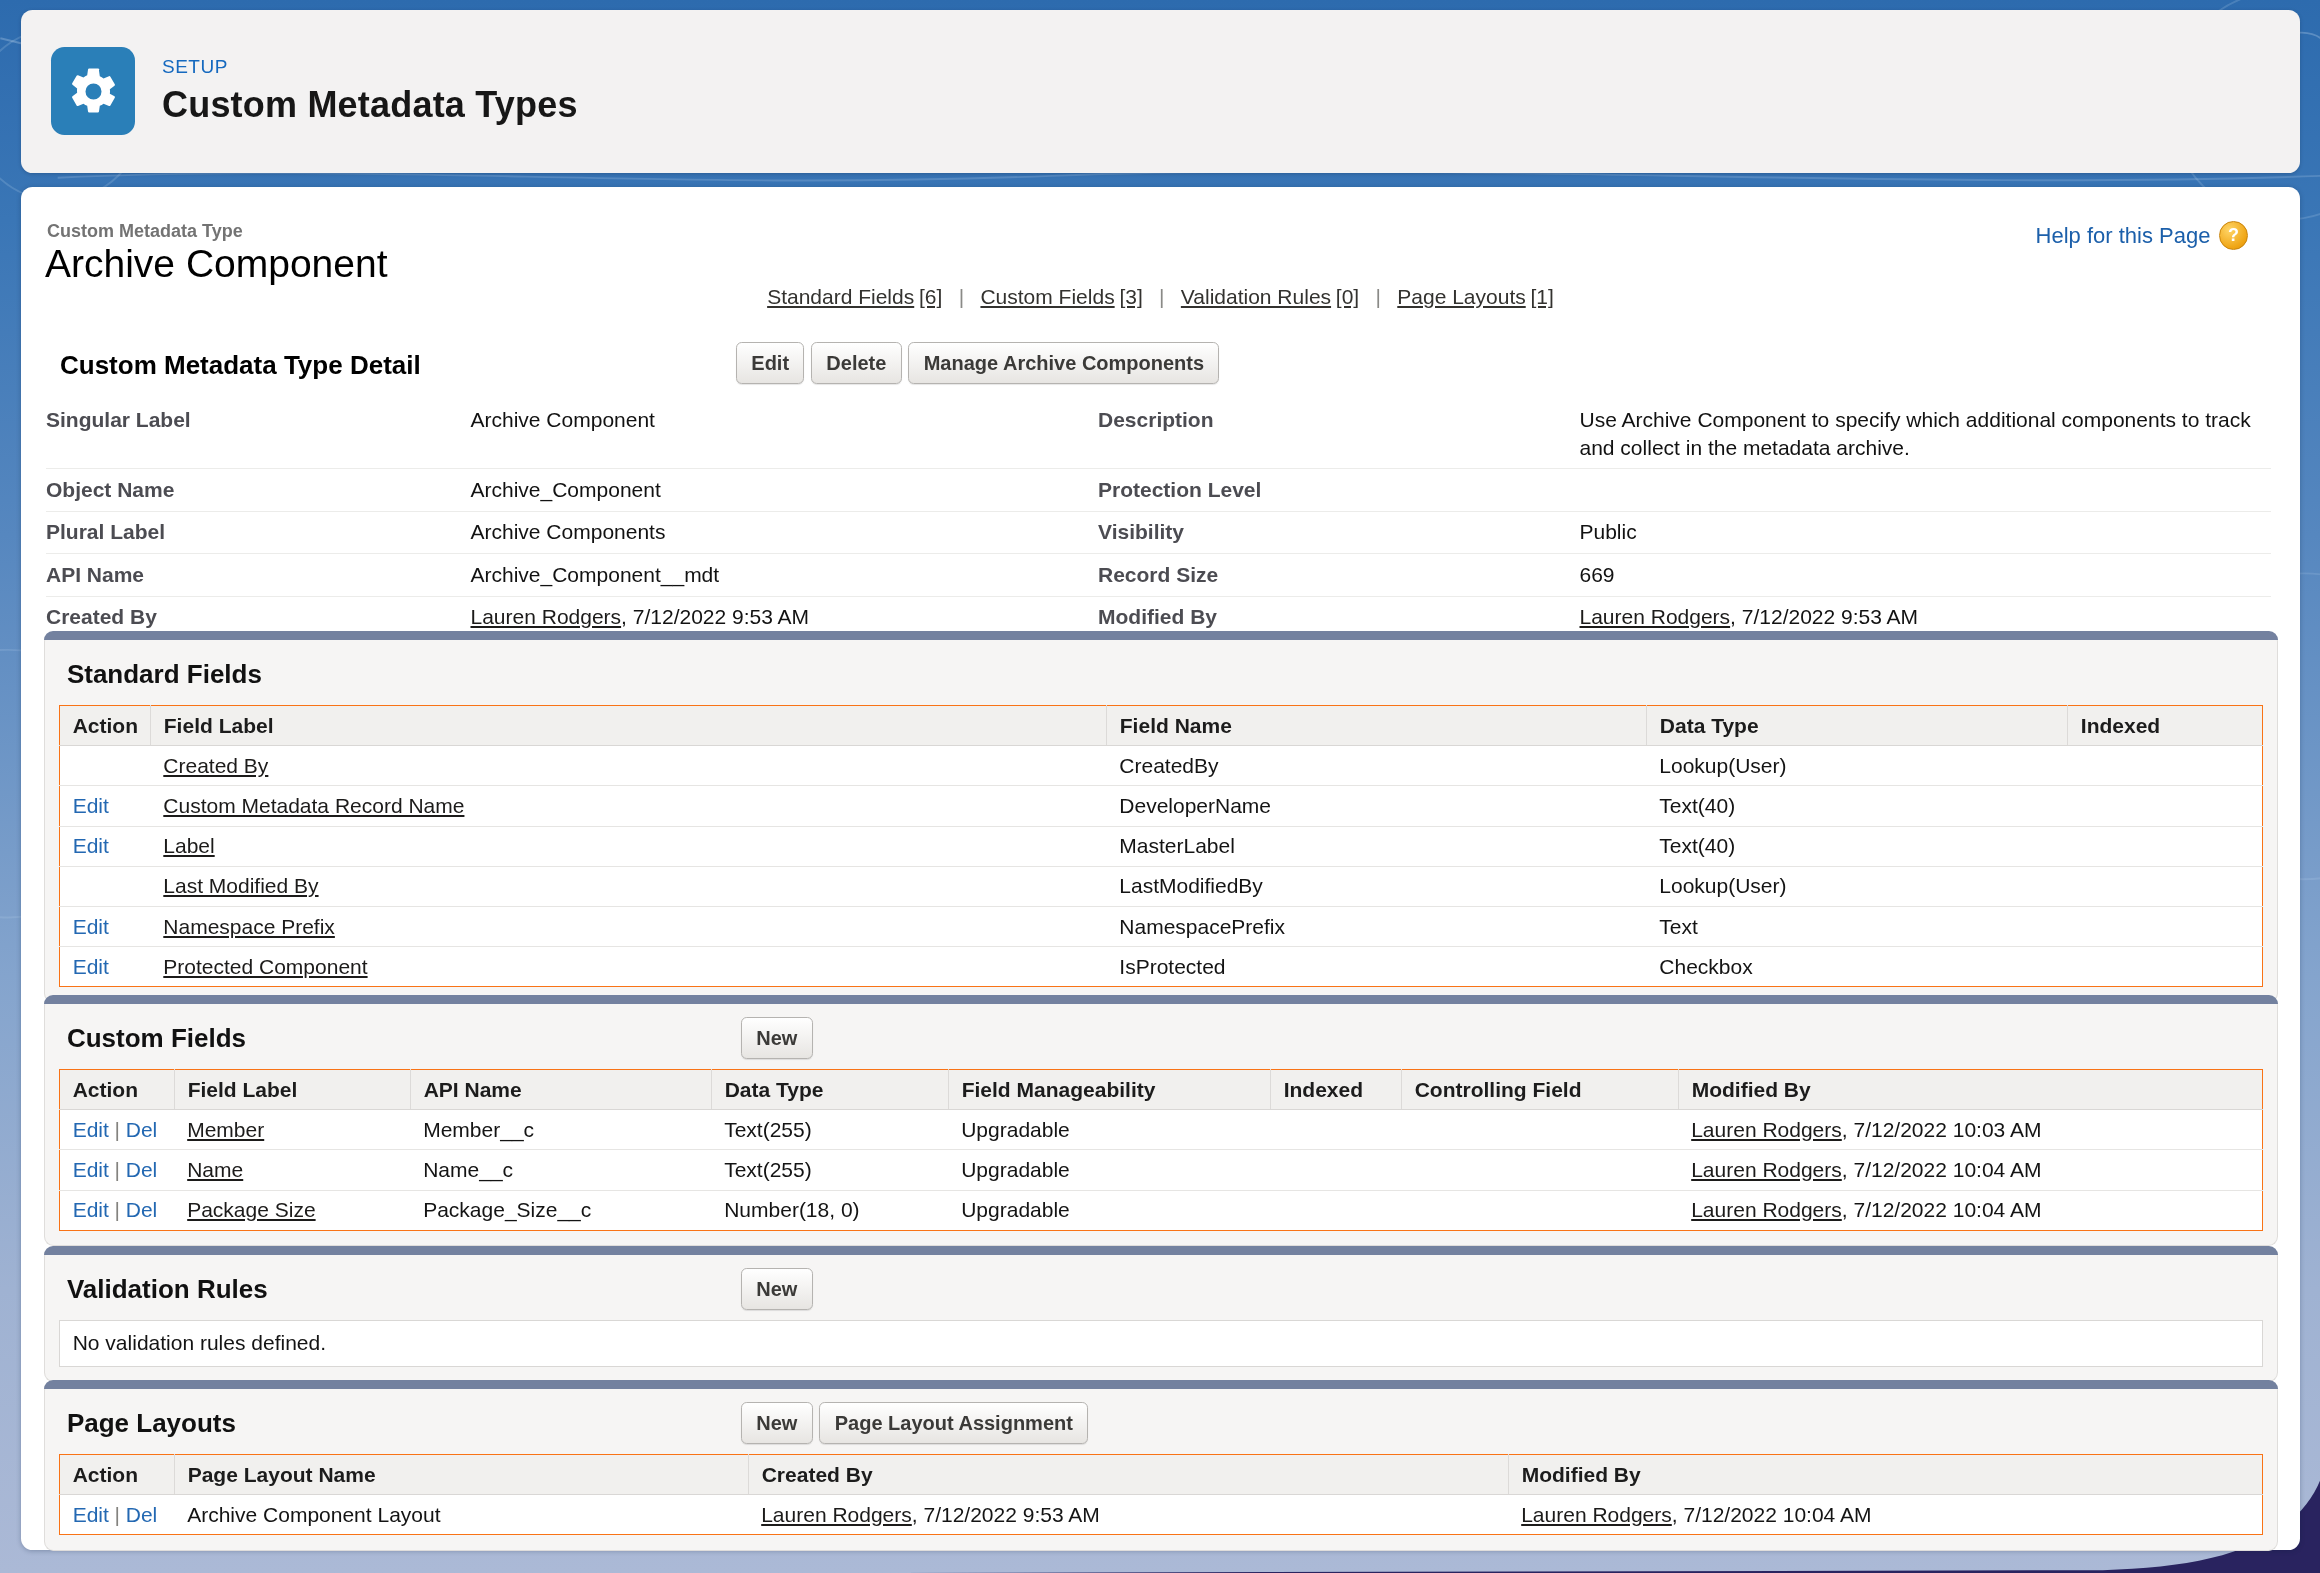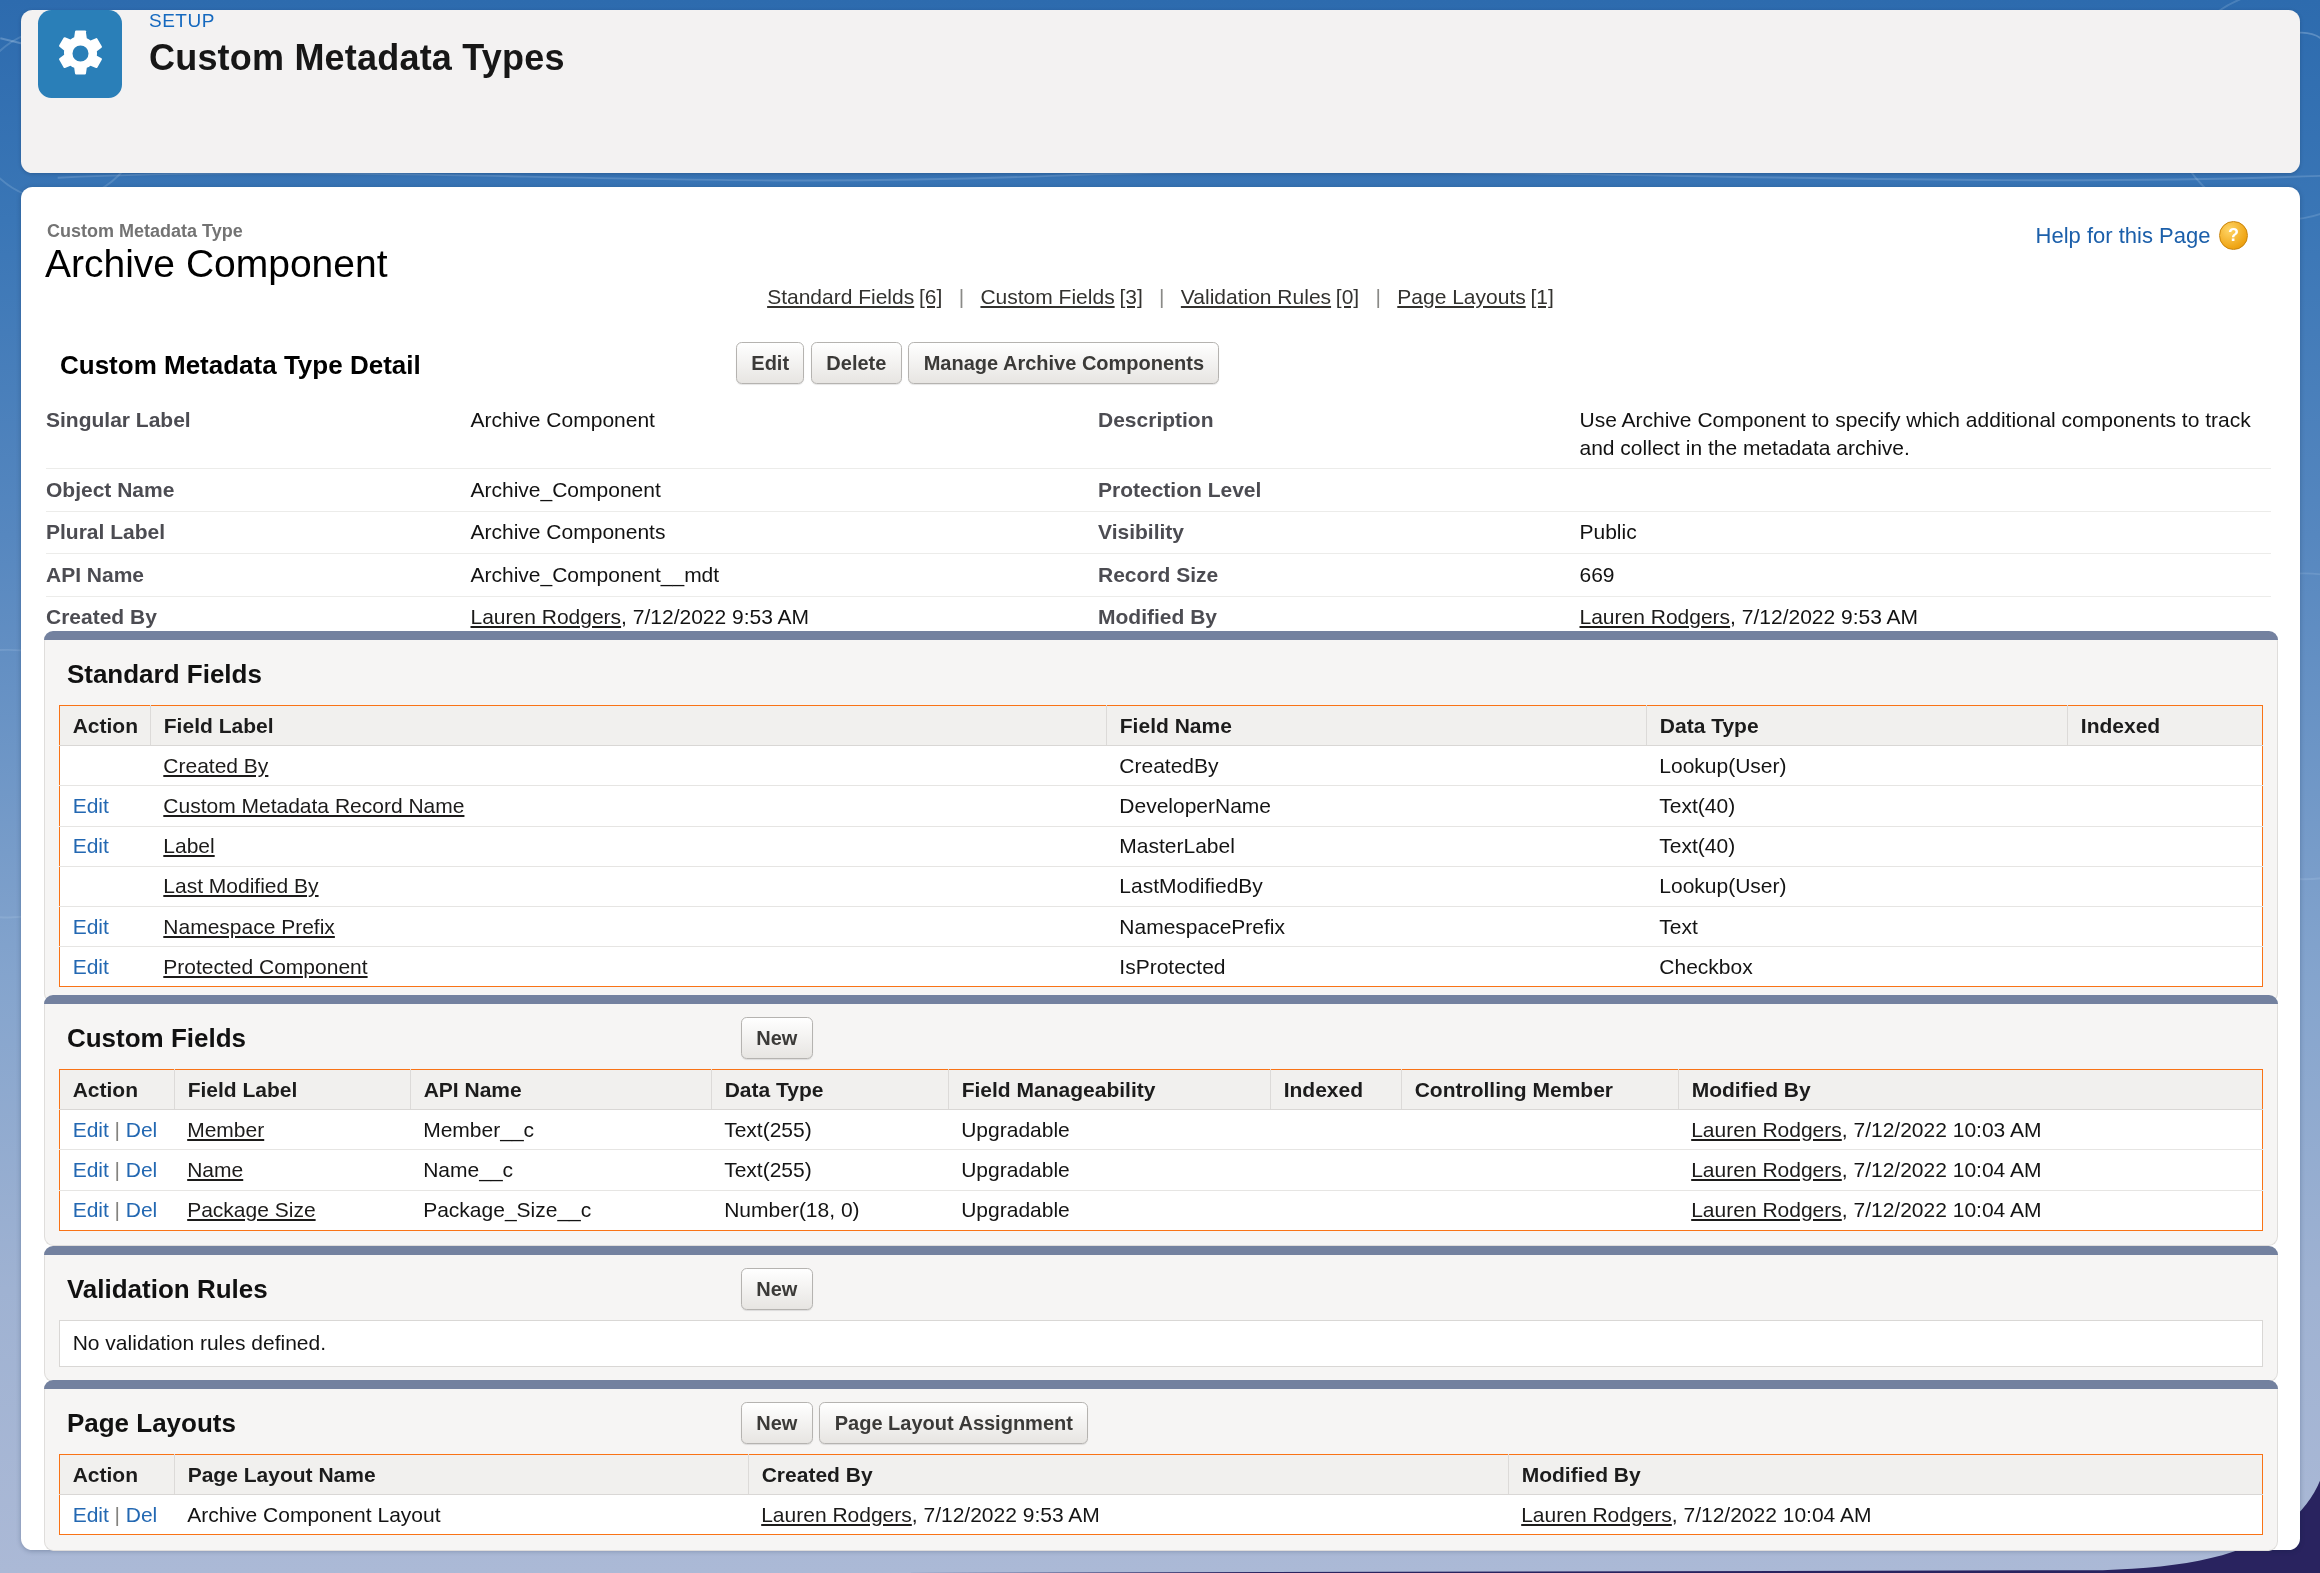--- a/index.html
+++ b/index.html
@@ -10,21 +10,21 @@
     background:linear-gradient(180deg,#2d6bae 0%, #3a76b6 14%, #5687bf 34%, #84a4cd 62%, #9fb2d2 82%, #abb9d6 100%);
     color:#1b1b1b;
   }
   .bg-deco { position:absolute; left:0; top:0; width:2321px; height:1573px; pointer-events:none; }
 
   
   .app-header {
     position:absolute; left:21px; top:9.6px; width:2279px; height:163px;
     background:#f3f2f2; border-radius:11.5px;
     box-shadow:0 1px 3.8px rgba(10,30,60,.25);
-    display:flex; align-items:flex-start; padding-left:17px;
+    display:flex; align-items:center; padding-left:30px;
   }
   .gear-tile {
     width:84px; height:88px; border-radius:13.4px; background:#2a7fb8;
     display:flex; align-items:center; justify-content:center; flex:0 0 auto;
   }
   .gear-tile svg { width:55px; height:55px; }
   .app-header-text { margin-left:27px; }
   .eyebrow { color:#1569bf; font-size:19px; font-weight:500; letter-spacing:0.5px; margin-bottom:5.7px; }
   .app-title { font-size:36px; font-weight:700; color:#171717; letter-spacing:0.2px; }
 
@@ -273,21 +273,21 @@
             <col>
           </colgroup>
         <thead>
           <tr>
             <th>Action</th>
             <th>Field Label</th>
             <th>API Name</th>
             <th>Data Type</th>
             <th>Field Manageability</th>
             <th>Indexed</th>
-            <th>Controlling Member</th>
+            <th>Controlling Field</th>
             <th>Modified By</th>
           </tr>
         </thead>
         <tbody>
           <tr>
             <td><a class="link-blue">Edit</a><span class="act-sep">|</span><a class="link-blue">Del</a></td>
             <td><a class="link-dark">Member</a></td>
             <td>Member__c</td>
             <td>Text(255)</td>
             <td>Upgradable</td>

